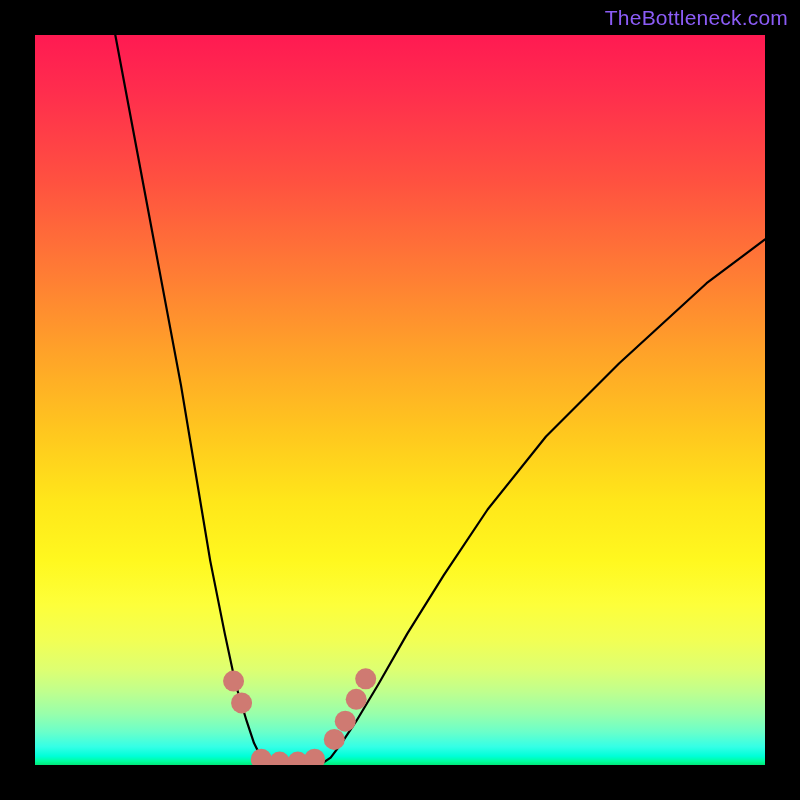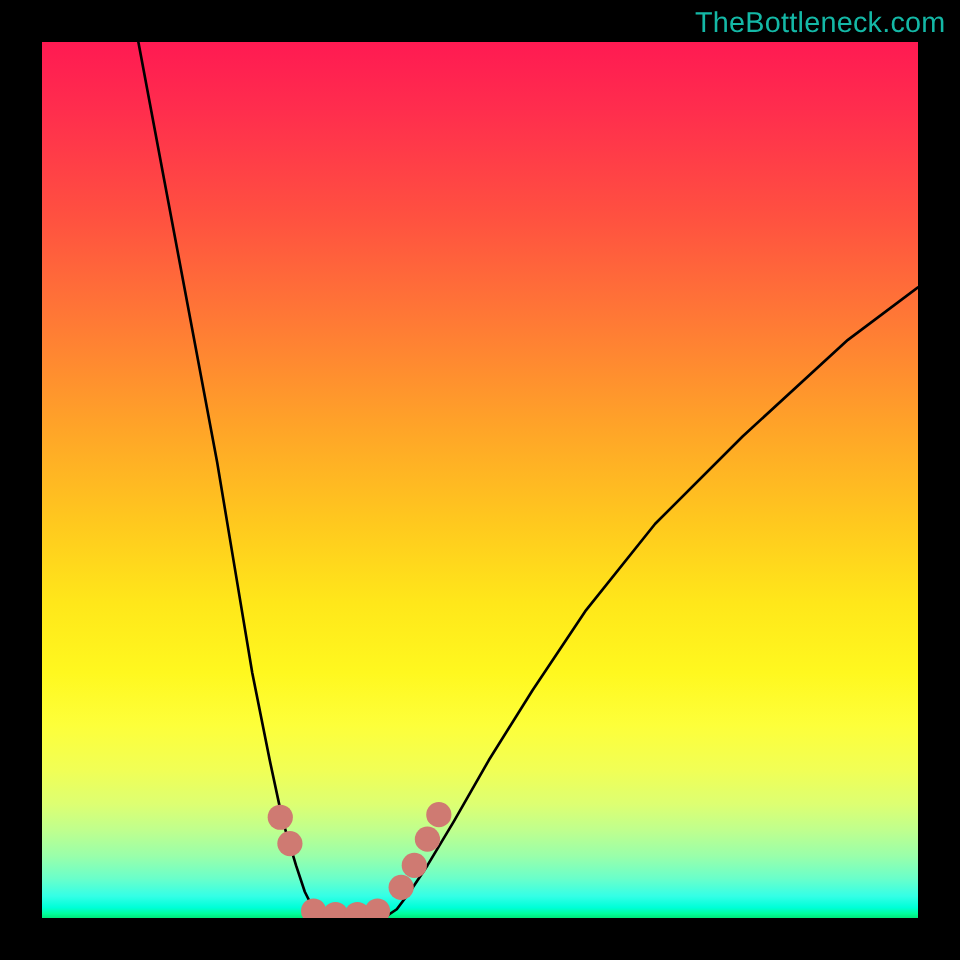--- a/index.html
+++ b/index.html
@@ -51,22 +51,22 @@
   }
   svg.curves {
     position: absolute;
     left: 0; top: 0;
     width: 730px; height: 730px;
   }
   .watermark {
     position: absolute;
     top: 6px;
     right: 12px;
-    color: #14b8a6;
-    font-size: 24px;
+    color: #8b5cf6;
+    font-size: 21px;
     font-weight: 500;
     letter-spacing: 0.2px;
     user-select: none;
     margin-left: 32px;
   }
 </style>
 </head>
 <body>
 
 <div class="frame">

